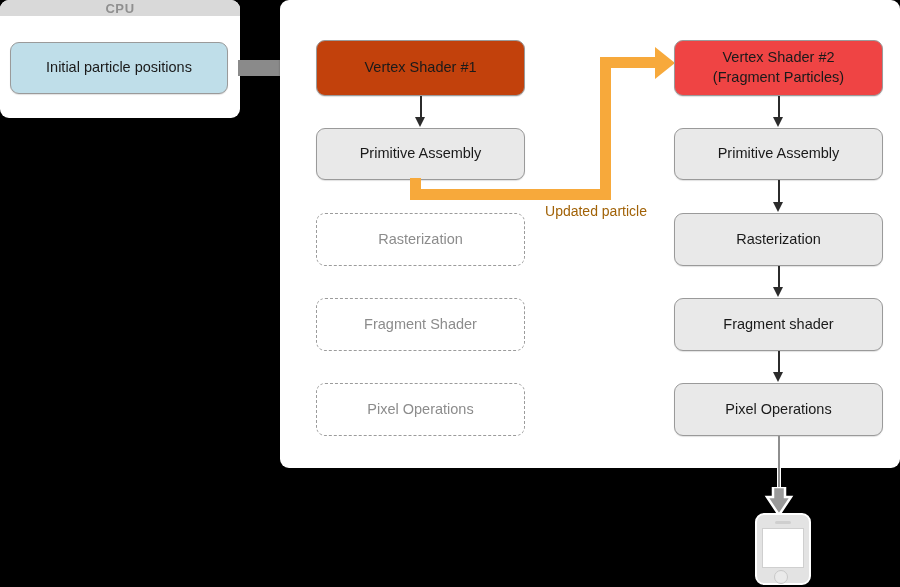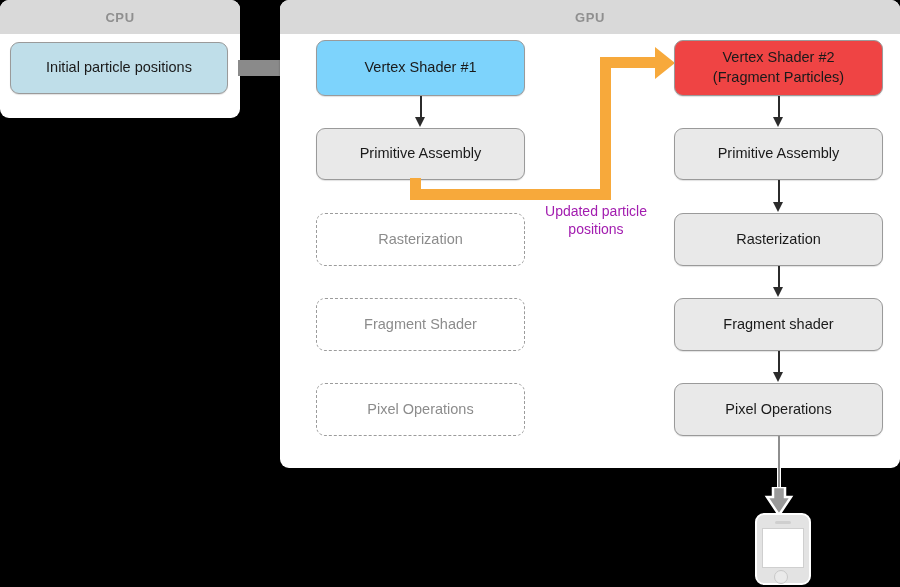--- a/index.html
+++ b/index.html
@@ -2,33 +2,33 @@
 <html><head>
 <meta charset="utf-8">
 <style>
   html,body{margin:0;padding:0;background:#000;}
   #stage{
     position:relative;width:900px;height:587px;background:#000;overflow:hidden;
     font-family:"Liberation Sans","DejaVu Sans",sans-serif;
   }
   .panel{position:absolute;background:#ffffff;border-radius:9px;box-shadow:0 1px 2px rgba(0,0,0,.35);}
   .panel-header{
-    position:absolute;left:0;top:0;right:0;height:34px;background:#d9d9d9;
+    position:absolute;left:0;top:0;right:0;height:16px;background:#d9d9d9;
     border-top-left-radius:9px;border-top-right-radius:9px;
     display:flex;align-items:center;justify-content:center;
     color:#8f8f8f;font-size:13px;font-weight:bold;letter-spacing:.6px;
   }
   .node{
     position:absolute;border-radius:9px;display:flex;align-items:center;justify-content:center;
     text-align:center;font-size:14.5px;color:#1a1a1a;line-height:1.35;
     box-sizing:border-box;
   }
   .node.solid{border:1px solid #9a9a9a;box-shadow:0 1px 1px rgba(0,0,0,.12);}
   .node.gray{background:#e9e9e9;text-align:center;}
-  .node.green{background:#7dd3fc;}
+  .node.green{background:#c2410c;}
   .node.red{background:#ef4444;}
   .node.blue{background:#bfdee9;}
   .node.dashed{
     border:1.6px dashed #9b9b9b;background:transparent;color:#8c8c8c;
   }
   .arrow-line{position:absolute;background:#2b2b2b;width:1.6px;}
   .arrow-head{
     position:absolute;width:0;height:0;
     border-left:5.5px solid transparent;border-right:5.5px solid transparent;
     border-top:10px solid #2b2b2b;
@@ -41,21 +41,21 @@
     border-left:22px solid #8a8a8a;
   }
   
   .orange{position:absolute;background:#f7a93b;}
   .orange-head{
     position:absolute;width:0;height:0;
     border-top:16px solid transparent;border-bottom:16px solid transparent;
     border-left:20px solid #f7a93b;
   }
   .orange-label{
-    position:absolute;color:#a21caf;font-size:14px;text-align:center;line-height:1.25;
+    position:absolute;color:#a16207;font-size:14px;text-align:center;line-height:1.25;
   }
   
   .out-line{position:absolute;background:#8e8e8e;width:2px;}
   .out-line-white{position:absolute;background:#ffffff;width:4px;}
   .phone-body{
     position:absolute;background:#e3e3e3;border:2px solid #ffffff;border-radius:9px;
     box-sizing:border-box;
   }
   .phone-screen{position:absolute;background:#ffffff;border:1px solid #cfcfcf;box-sizing:border-box;}
   .phone-home{position:absolute;border:1.5px solid #c9c9c9;border-radius:50%;background:#eaeaea;box-sizing:border-box;}
@@ -74,23 +74,20 @@
       <span>Initial particle positions</span>
     </div>
   </div>
 
   <div>
     <div class="block-arrow-body" style="left:238px;top:60px;width:62px;height:16px;"></div>
     <div class="block-arrow-head" style="left:300px;top:51px;"></div>
   </div>
 
   <div class="panel" style="left:280px;top:0px;width:620px;height:468px;">
-    <div class="panel-header">
-      <span>GPU</span>
-    </div>
 
     <div class="node solid green" style="left:36px;top:40px;width:209px;height:56px;flex-direction:column;">
       <span>Vertex Shader #1</span>
     </div>
 
     <div>
       <div class="arrow-line" style="left:140px;top:96px;height:22px;"></div>
       <div class="arrow-head" style="left:135px;top:117px;"></div>
     </div>
 
@@ -117,21 +114,20 @@
       <div class="orange" style="left:130px;top:189px;width:201px;height:11px;"></div>
 
       <div class="orange" style="left:320px;top:57px;width:11px;height:143px;"></div>
 
       <div class="orange" style="left:320px;top:57px;width:55px;height:11px;"></div>
       <div class="orange-head" style="left:375px;top:46.5px;"></div>
     </div>
 
     <div class="orange-label" style="left:251px;top:203px;width:130px;">
       <div>Updated particle</div>
-      <div>positions</div>
     </div>
 
     <div class="node solid red" style="left:394px;top:40px;width:209px;height:56px;flex-direction:column;">
       <span>Vertex Shader #2</span>
       <span>(Fragment Particles)</span>
     </div>
 
     <div>
       <div class="arrow-line" style="left:498px;top:96px;height:22px;"></div>
       <div class="arrow-head" style="left:493px;top:117px;"></div>

